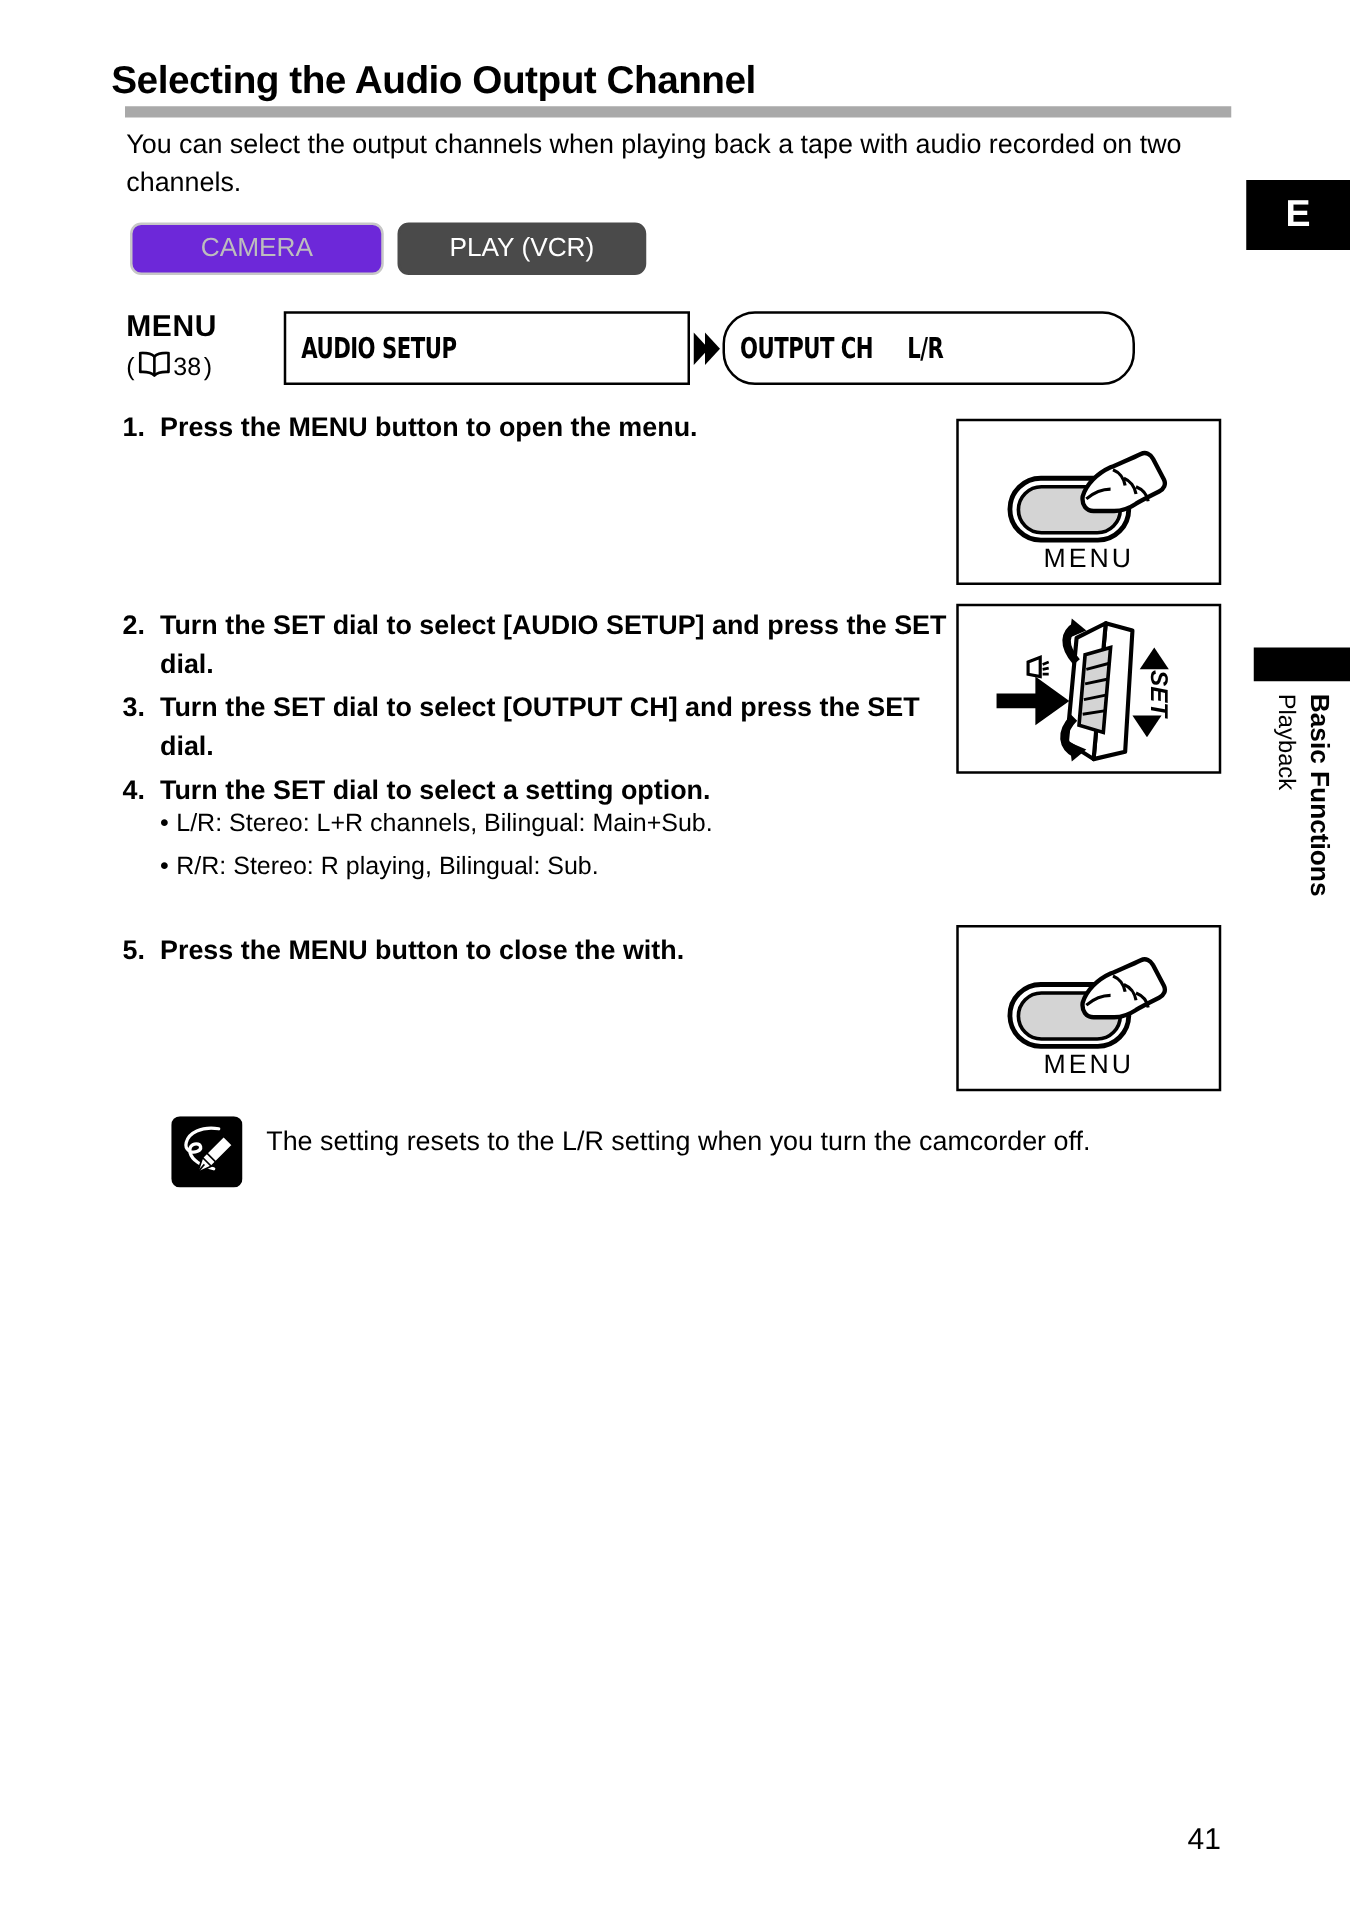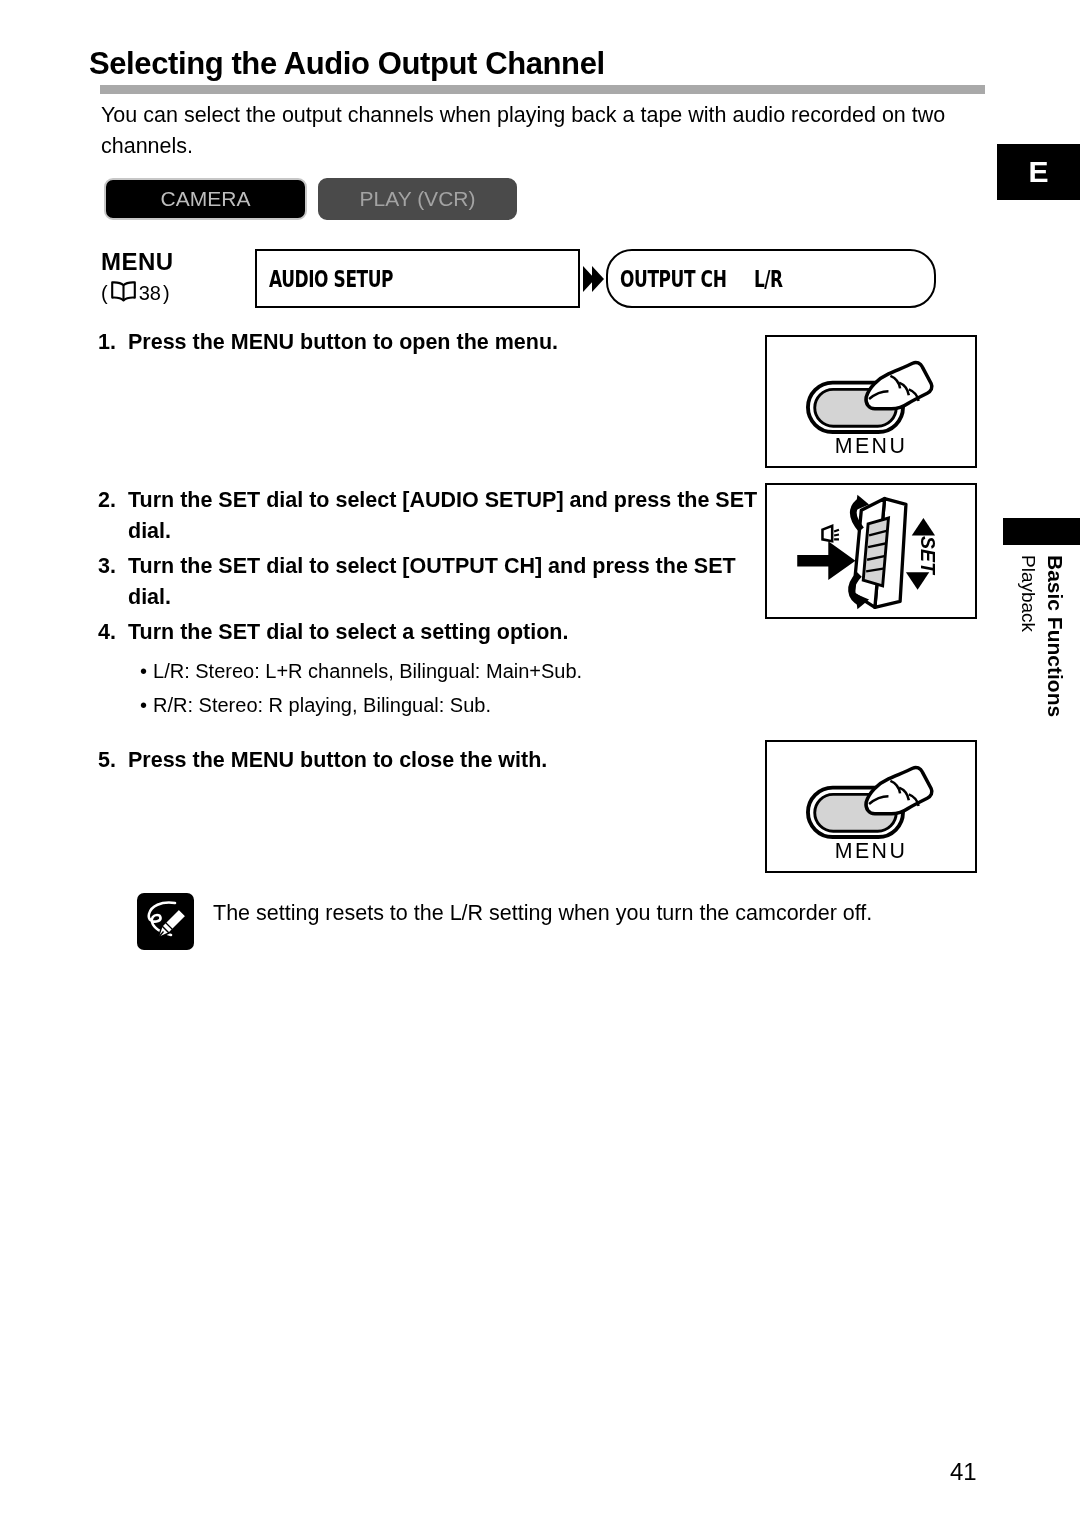--- a/index.html
+++ b/index.html
@@ -80,26 +80,26 @@
     display: flex;
     align-items: center;
     justify-content: center;
     font-size: 21px;
     box-sizing: border-box;
   }
   .pill.inactive {
     width: 203px;
     border: 2.5px solid #c7c7c7;
     color: #bdbdbd;
-    background: #000000;
+    background: #6d28d9;
   }
   .pill.active {
     width: 199px;
     background: #4a4a4a;
-    color: #a3a3a3;
+    color: #ffffff;
     border: 2.5px solid #4a4a4a;
   }
 
   
   .menu-label {
     position: absolute;
     left: 101px;
     top: 250px;
     width: 120px;
   }
@@ -119,21 +119,20 @@
   }
   .book-icon { display: inline-block; vertical-align: middle; }
 
   
   .menu-boxes {
     position: absolute;
     left: 227px;
     top: 249px;
     display: flex;
     align-items: center;
-    margin-left: 28px;
   }
   .menu-box {
     height: 59px;
     border: 2.5px solid #000000;
     box-sizing: border-box;
     display: flex;
     align-items: center;
     padding-left: 12px;
     font-family: "Liberation Sans Narrow", "DejaVu Sans Condensed", "Liberation Sans", sans-serif;
     font-size: 23px;
@@ -183,21 +182,21 @@
     width: 620px;
     font-size: 20px;
     font-weight: normal;
     line-height: 1.0;
   }
   .bullets li {
     list-style: none;
     margin: 0 0 14px 0;
     padding: 0;
   }
-  .bullets ul { margin: 12px; padding: 0; }
+  .bullets ul { margin: 0; padding: 0; }
   .bullets .dot { margin-right: 6px; }
 
   
   .illo {
     position: absolute;
     border: 2.5px solid #000000;
     box-sizing: border-box;
     background: #ffffff;
   }
   .illo-menu-1 { left: 765px; top: 335px; width: 212px; height: 133px; }

